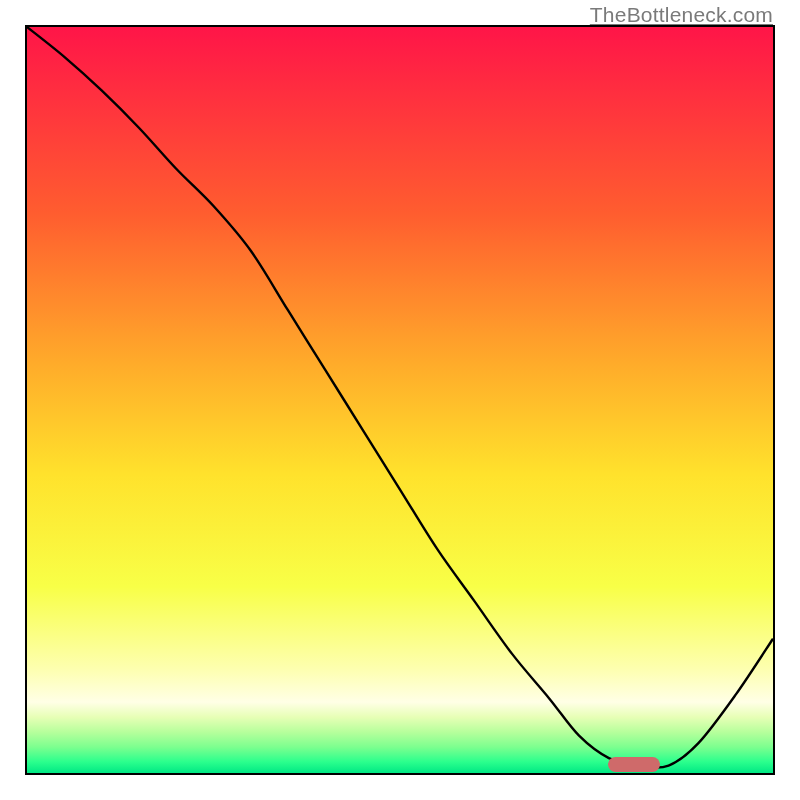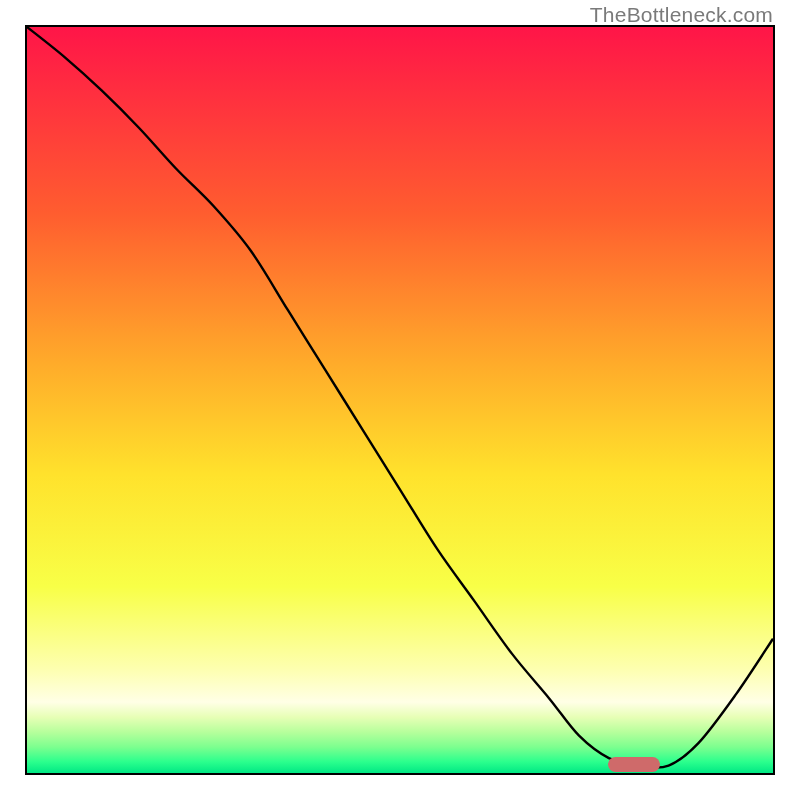--- a/index.html
+++ b/index.html
@@ -35,20 +35,21 @@
     height: 100%;
   }
   .watermark {
     position: absolute;
     top: 3px;
     right: 27px;
     color: #7a7a7a;
     font-size: 21px;
     font-weight: 500;
     letter-spacing: 0.2px;
+    text-decoration: underline;
   }
   svg.curve {
     position: absolute;
     left: 0;
     top: 0;
     width: 100%;
     height: 100%;
   }
   .marker-pill {
     position: absolute;

